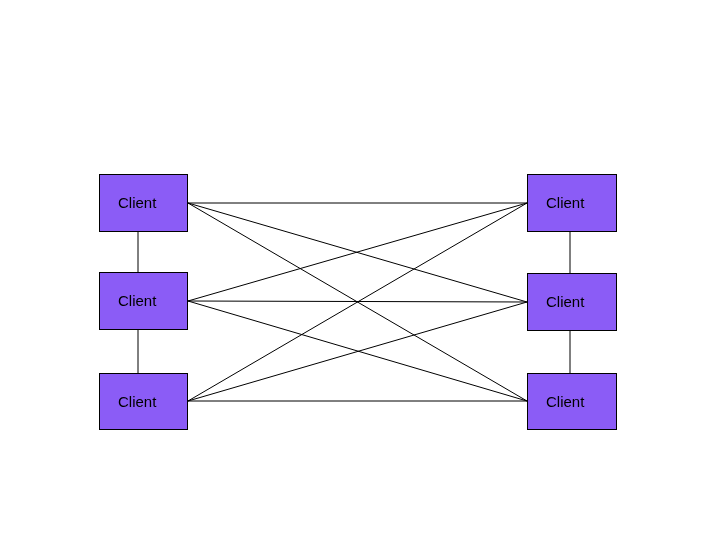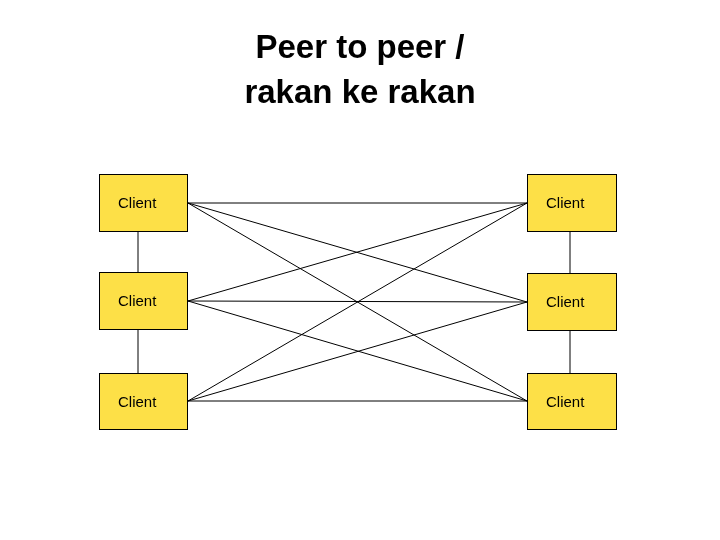--- a/index.html
+++ b/index.html
@@ -35,21 +35,21 @@
   #diagram {
     position: absolute;
     left: 0;
     top: 0;
     width: 720px;
     height: 540px;
   }
   .node {
     position: absolute;
     box-sizing: border-box;
-    background: #fde047;
+    background: #8b5cf6;
     border: 1px solid #000000;
     display: flex;
     align-items: center;
     z-index: 3;
   }
   .node-label {
     font-family: "Liberation Sans", sans-serif;
     font-size: 15px;
     line-height: 16px;
     color: #000000;
@@ -61,22 +61,20 @@
     stroke-width: 1;
     fill: none;
     shape-rendering: geometricPrecision;
   }
 </style>
 </head>
 <body>
 
 <div id="slide">
 
-  <div id="title">Peer to peer /
-rakan ke rakan</div>
 
   <svg id="diagram" viewBox="0 0 720 540" width="720" height="540" xmlns="http://www.w3.org/2000/svg">
     <g id="column-links-group">
         <line x1="138" y1="232" x2="138" y2="272" class="wire"></line>
         <line x1="138" y1="330" x2="138" y2="373" class="wire"></line>
         <line x1="570" y1="232" x2="570" y2="273" class="wire"></line>
         <line x1="570" y1="331" x2="570" y2="373" class="wire"></line>
       </g>
     <g id="mesh-links-group">
         <line x1="188" y1="203" x2="527" y2="203" class="wire"></line>

